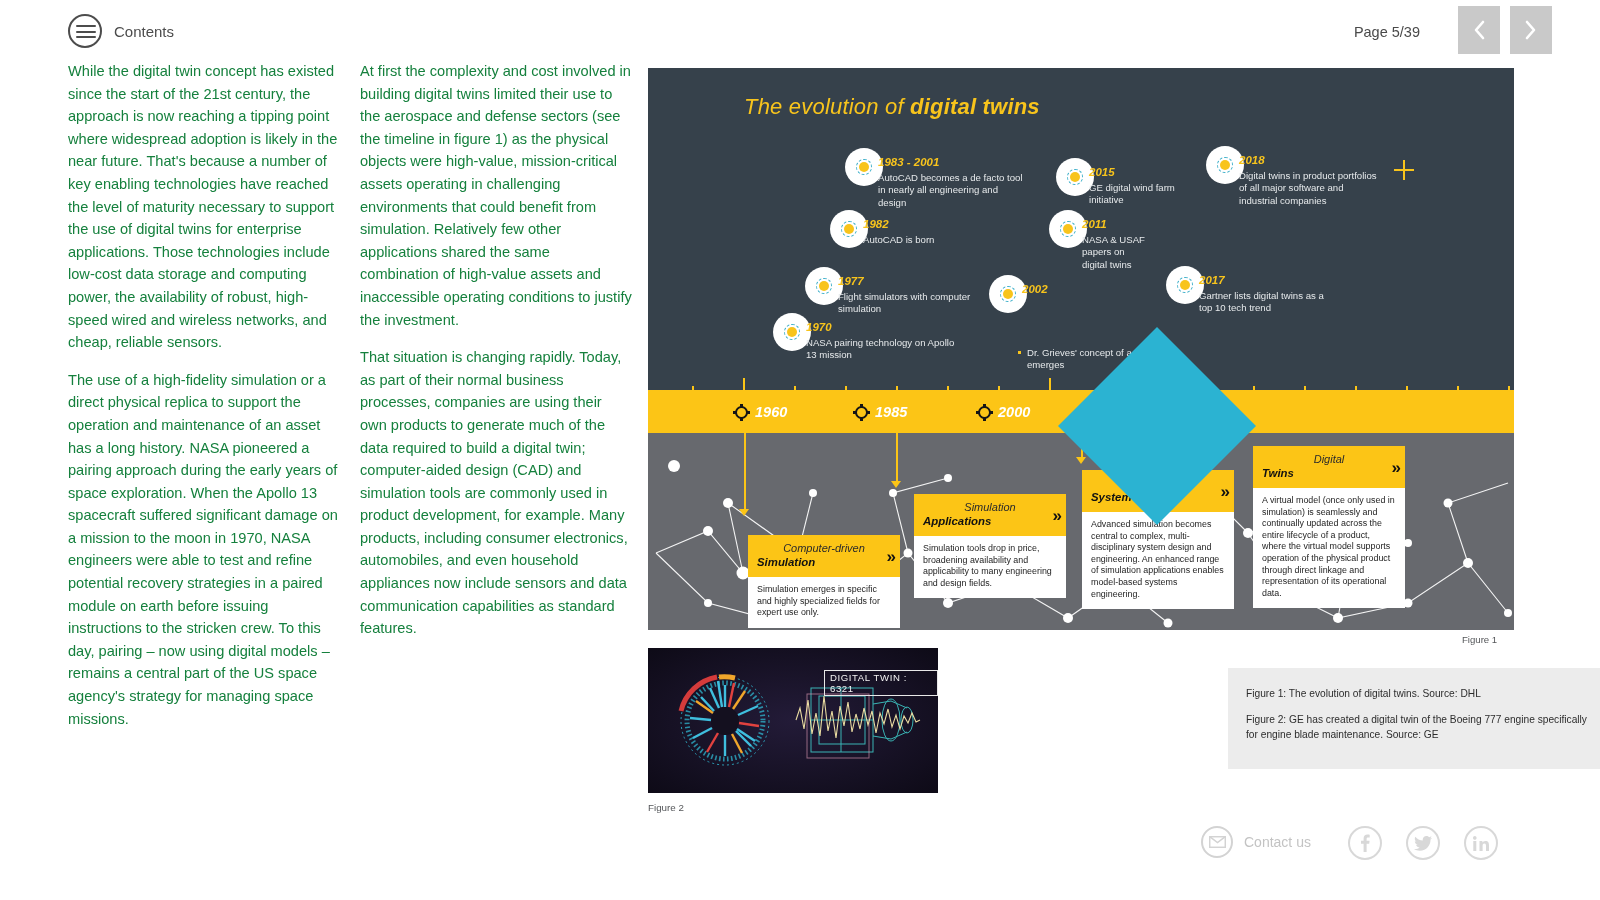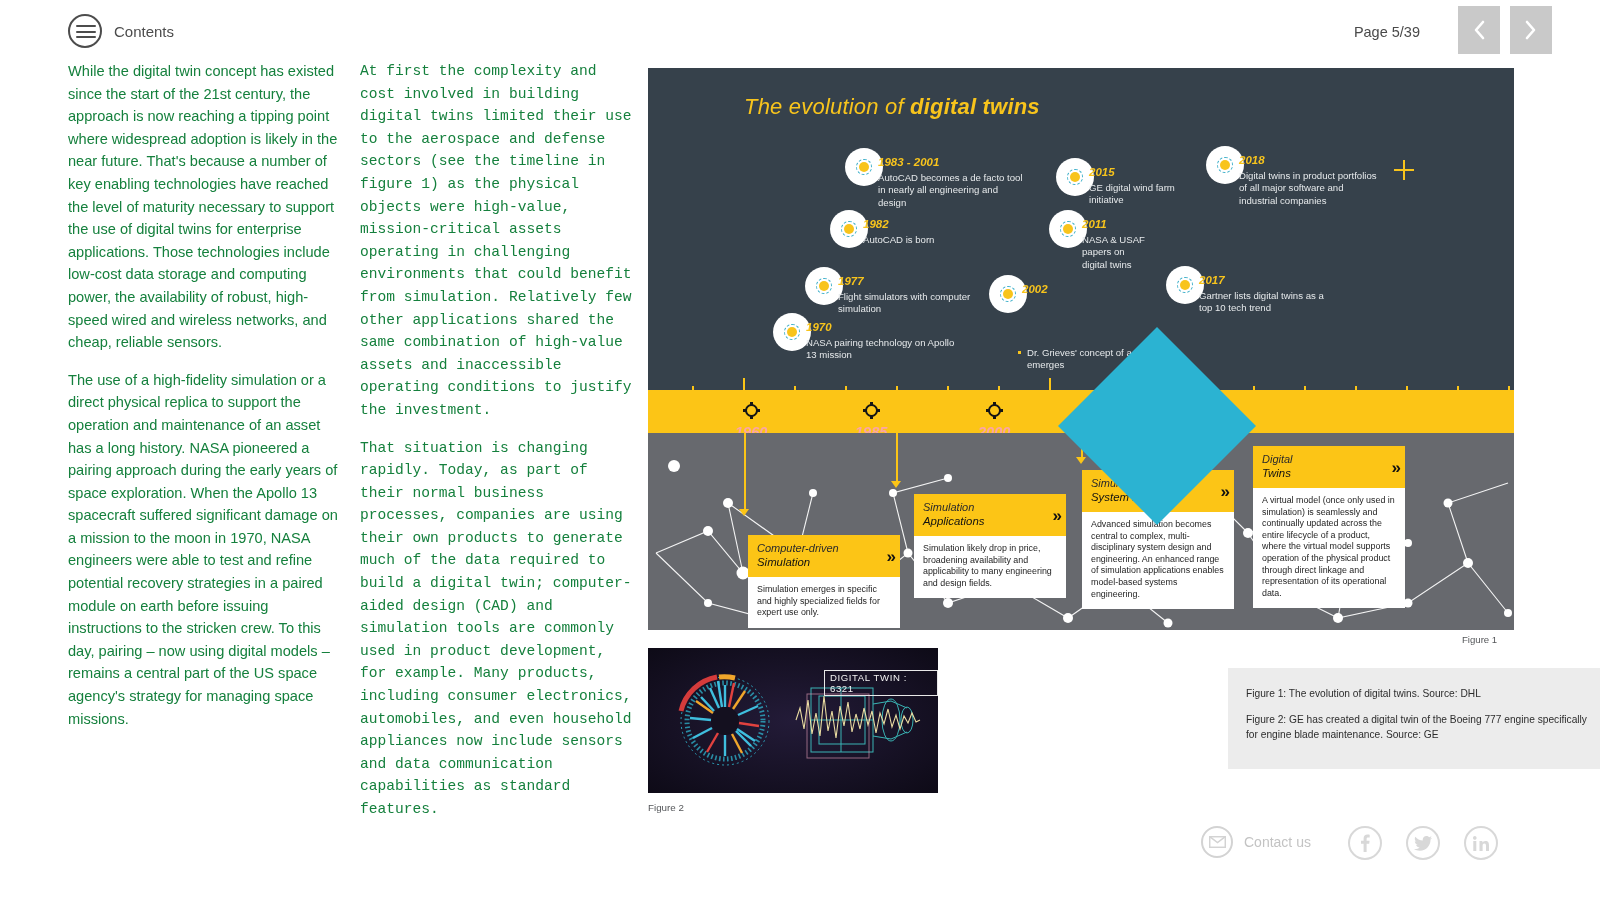--- a/index.html
+++ b/index.html
@@ -40,21 +40,21 @@
     cursor: pointer; color: #ffffff;
   }
   .navbtn.prev { right: 100px; }
   .navbtn.next { right: 48px; }
   .navbtn svg { display: block; }
 
   
   .col { position: absolute; top: 60px; width: 272px;
          font-size: 14.6px; line-height: 22.6px; color: #15803d; }
   .col.c1 { left: 68px; }
-  .col.c2 { left: 360px; font-family: Liberation Mono, monospace; }
+  .col.c2 { left: 360px; }
   .col p { margin-bottom: 15px; }
 
   
   .info {
     position: absolute; left: 648px; top: 68px;
     width: 866px; height: 562px;
     background: #36414b;
     overflow: hidden;
   }
   .info-shadow {
@@ -114,21 +114,21 @@
   
   .band {
     position: absolute; left: 0; top: 322px; width: 866px; height: 43px;
     background: #fcc516;
   }
   .ticks { position: absolute; left: 0; top: 310px; width: 866px; height: 14px; }
   .tick { position: absolute; bottom: 0; width: 1.6px; background: #fcc516; }
   .yearmark {
     position: absolute; top: 336px;
     display: flex; align-items: center; gap: 7px;
-    font-size: 14.5px; font-style: italic; font-weight: 700; color: #fca5a5; flex-direction: column;
+    font-size: 14.5px; font-style: italic; font-weight: 700; color: #ffffff;
   }
   .gear { width: 13px; height: 13px; position: relative; }
   .gear .g-out {
     position: absolute; inset: 0; border-radius: 50%;
     border: 2.6px solid #151515;
   }
   .gear .g-t { position: absolute; background: #151515; }
 
   
   .lower {
@@ -143,24 +143,24 @@
     border-left: 5px solid transparent; border-right: 5px solid transparent;
     border-top: 7px solid #fcc516;
   }
 
   .card { position: absolute; width: 152px; }
   .card .card-head {
     background: #fcc516; padding: 7px 9px 8px 9px; position: relative;
     min-height: 38px;
   }
   .card .card-head .t1 {
-    font-size: 11px; font-style: italic; color: #2b2b2b; line-height: 13px;
+    font-size: 11px; font-style: italic; color: #2b2b2b; line-height: 13px; text-align: center;
   }
   .card .card-head .t2 {
-    font-size: 11.4px; font-style: italic; font-weight: 400; color: #111;
+    font-size: 11.4px; font-style: italic; font-weight: 700; color: #111;
     line-height: 14px;
   }
   .chev {
     position: absolute; right: 7px; top: 50%; transform: translateY(-50%);
     font-size: 17px; font-weight: 700; color: #111; letter-spacing: -3px;
     line-height: 1;
   }
   .card .card-body {
     background: #ffffff; padding: 7px 9px 9px 9px;
     font-size: 8.9px; line-height: 11.6px; color: #242424;
@@ -483,21 +483,21 @@
         </div>
         <div class="card-body">Simulation emerges in specific and highly specialized fields for expert use only.</div>
       </div>
 
       <div class="card" style="left:266px; top:61px;">
         <div class="card-head">
           <div class="t1">Simulation</div>
           <div class="t2">Applications</div>
           <span class="chev">»</span>
         </div>
-        <div class="card-body">Simulation likely drop in price, broadening availability and applicability to many engineering and design fields.</div>
+        <div class="card-body">Simulation tools drop in price, broadening availability and applicability to many engineering and design fields.</div>
       </div>
 
       <div class="card" style="left:434px; top:37px;">
         <div class="card-head">
           <div class="t1">Simulation</div>
           <div class="t2">System Design</div>
           <span class="chev">»</span>
         </div>
         <div class="card-body">Advanced simulation becomes central to complex, multi-disciplinary system design and engineering. An enhanced range of simulation applications enables model-based systems engineering.</div>
       </div>

